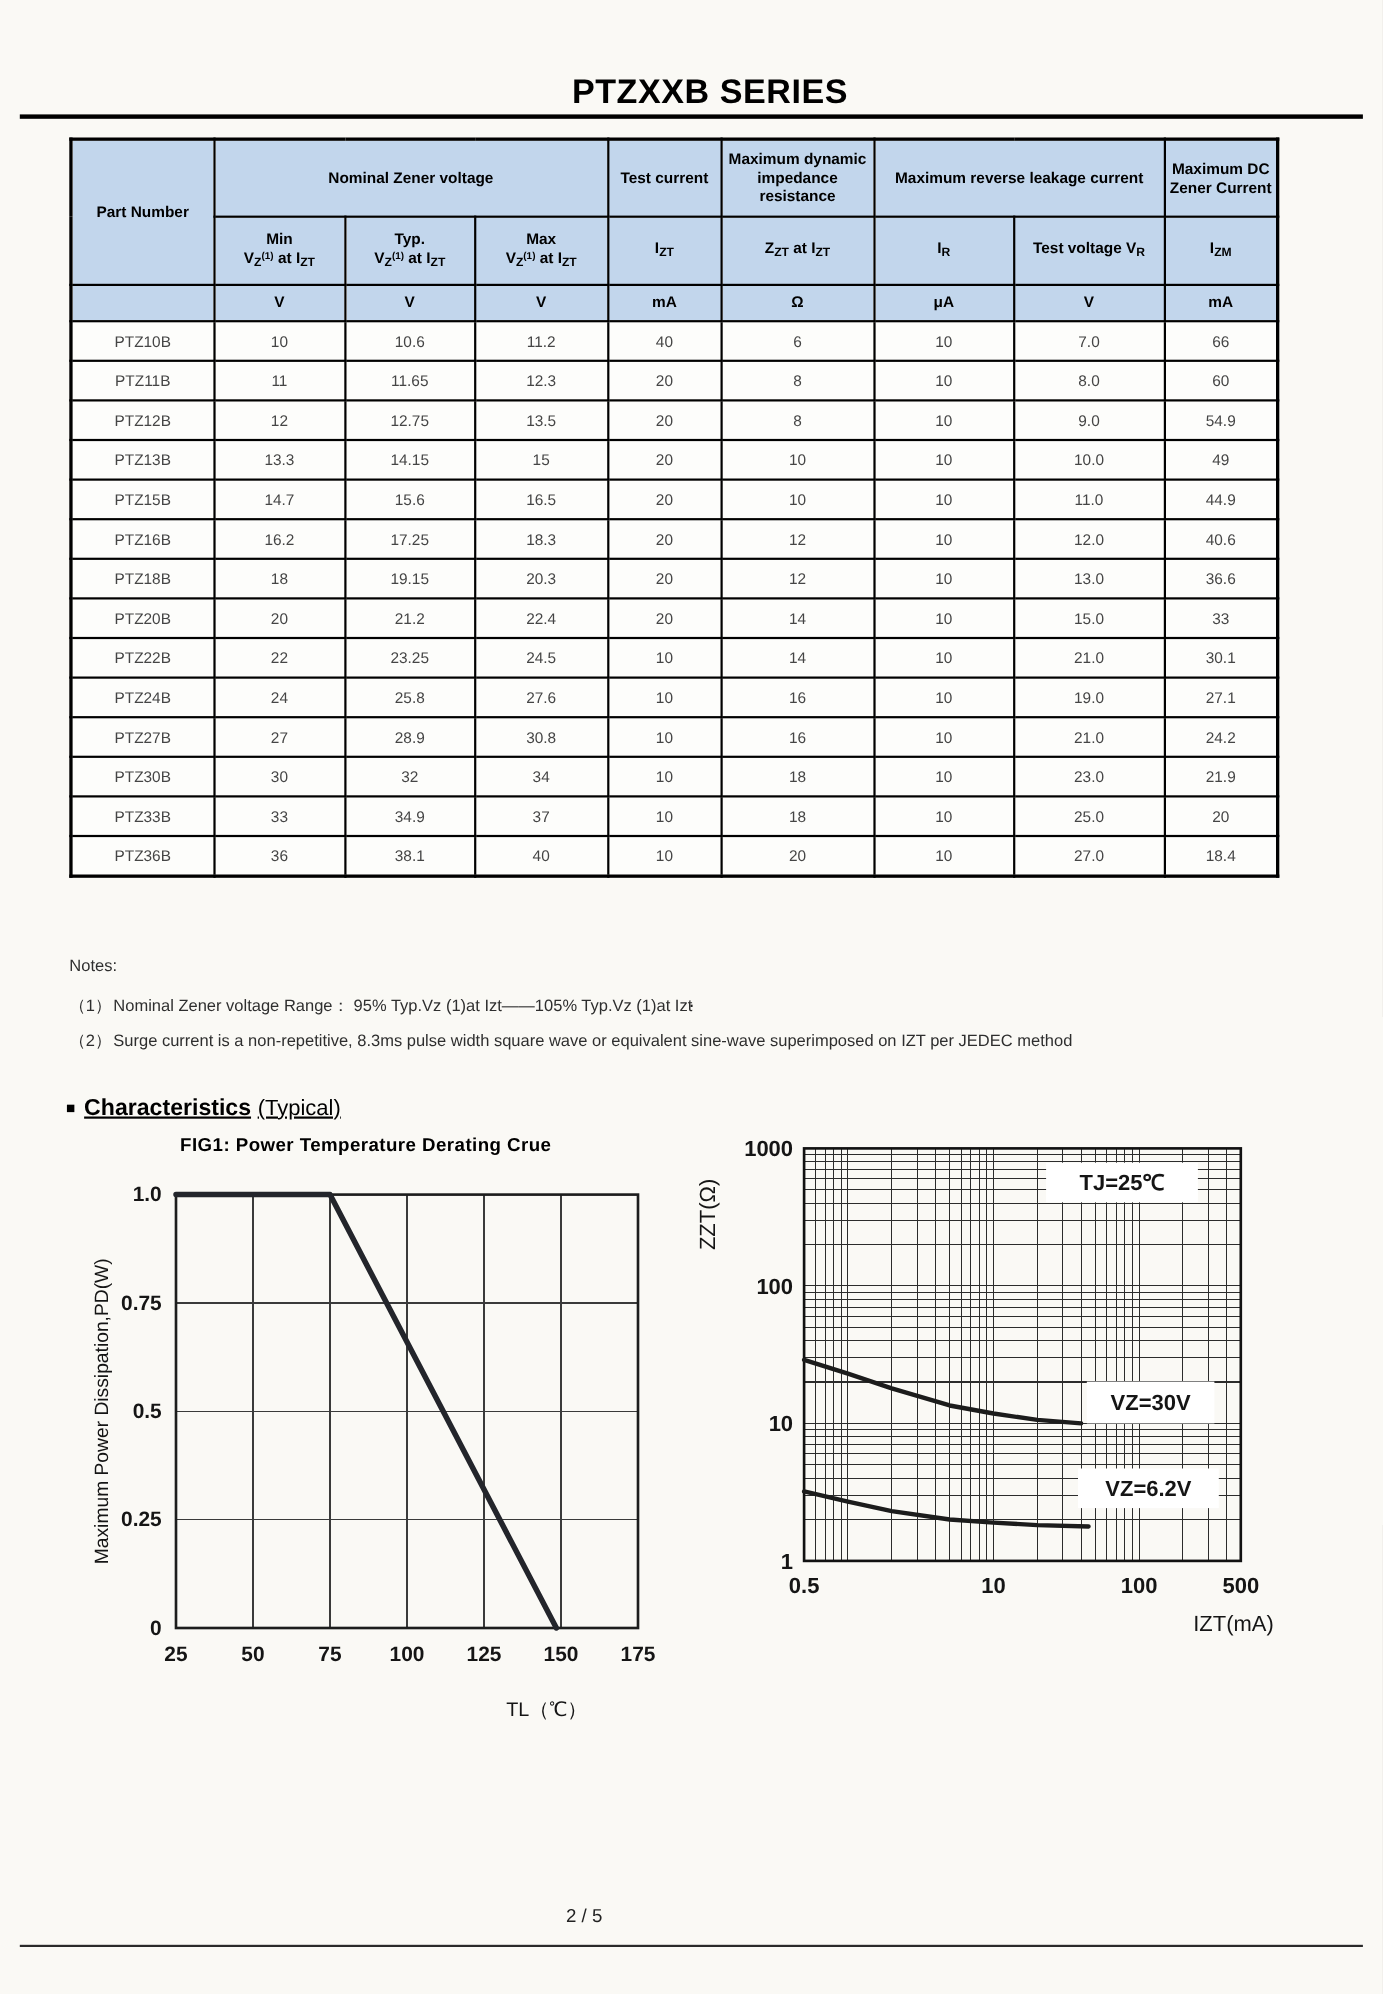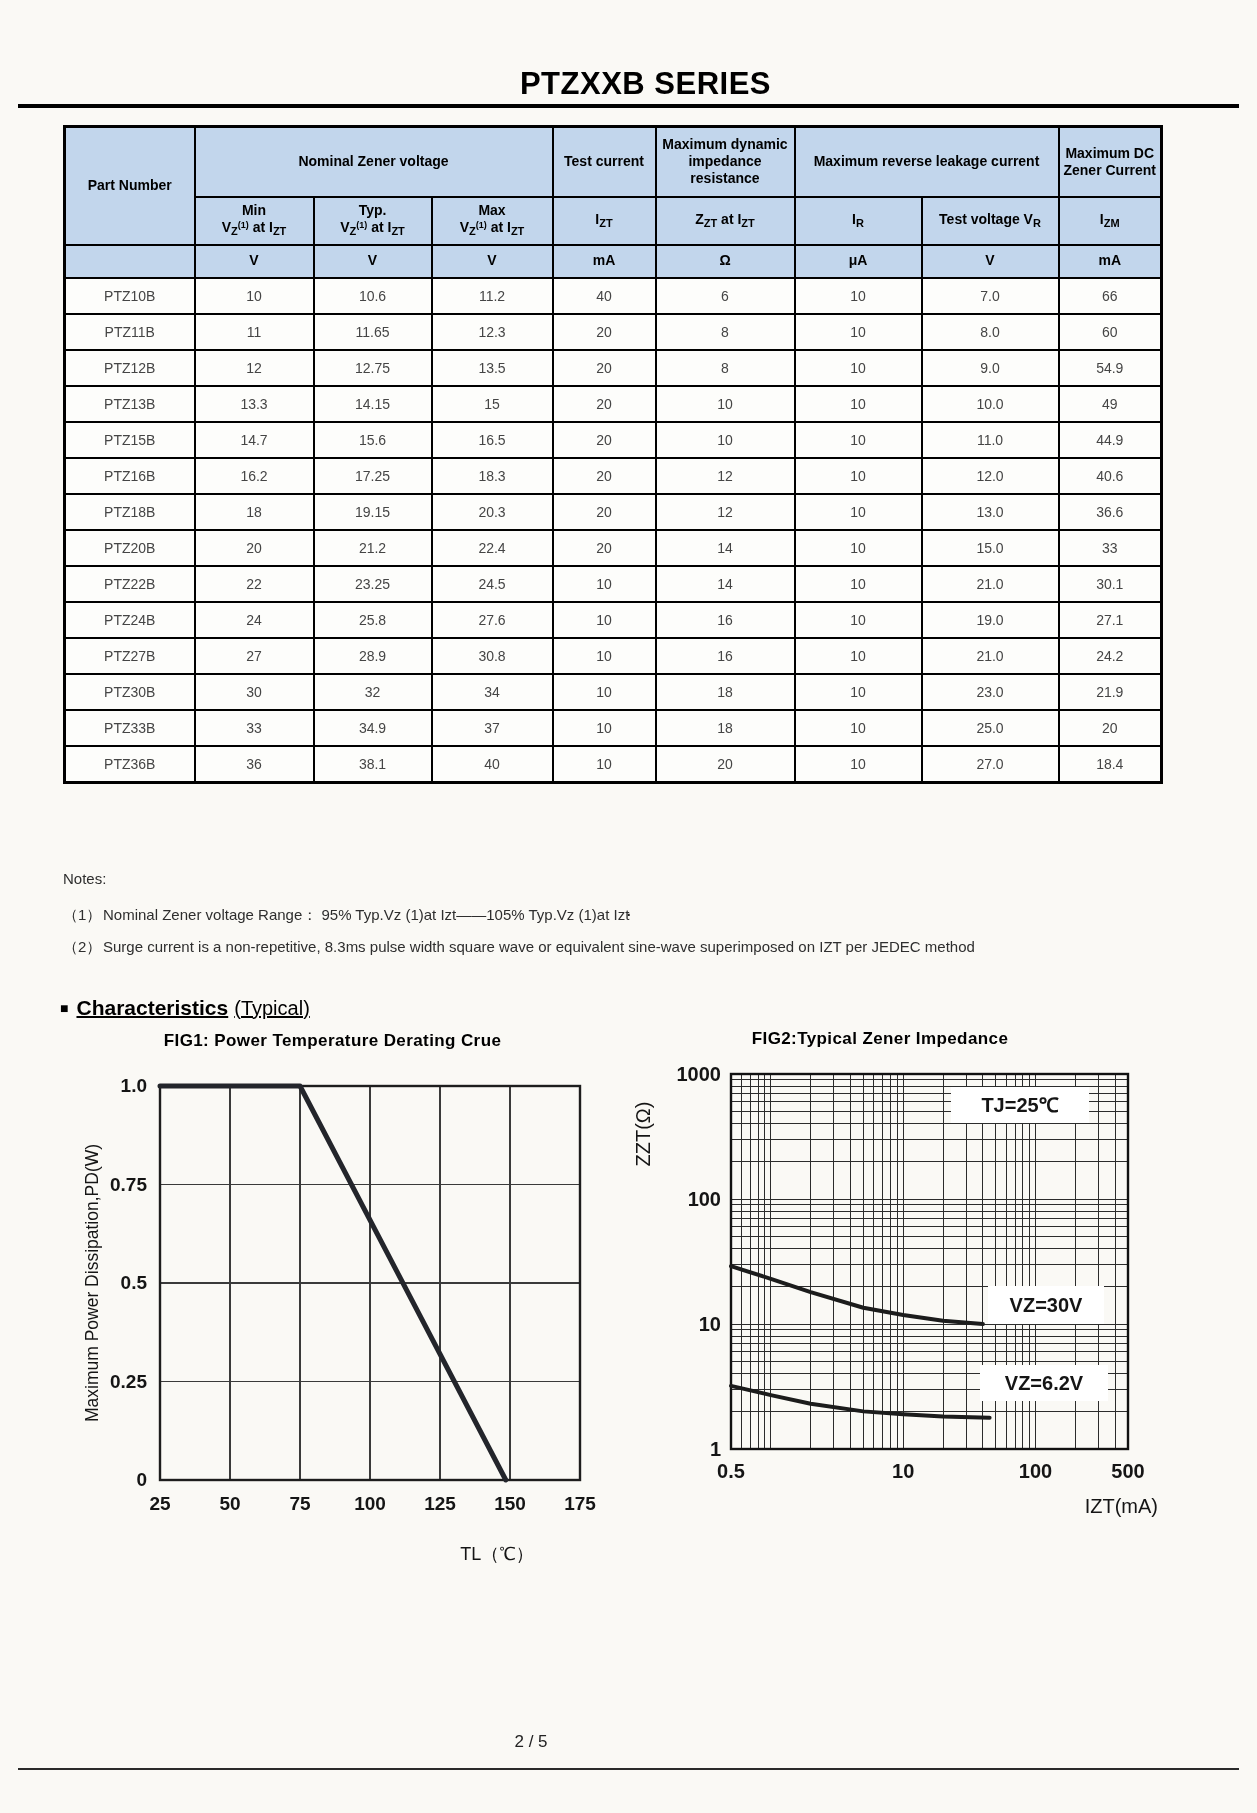--- a/index.html
+++ b/index.html
@@ -11,21 +11,21 @@
               font-size:31px;font-weight:bold;letter-spacing:.5px;color:#000;margin-left:17px;}
   .title-rule{position:absolute;top:104px;left:18px;width:1221px;height:4px;background:#000;}
 
   
   table.zt{position:absolute;left:63px;top:125px;border-collapse:collapse;table-layout:fixed;
            border:3px solid #000;}
   table.zt th,table.zt td{border:2px solid #000;text-align:center;vertical-align:middle;
            padding:1px 3px;overflow:hidden;}
   table.zt th{background:#c2d6ec;font-size:14px;font-weight:bold;color:#000;line-height:1.22;}
   table.zt td{font-size:14px;color:#454545;height:32px;background:#fdfdfb;}
-  tr.r1{height:70px;} tr.r2{height:48px;} tr.r3{height:33px;}
+  tr.r1{height:70px;} tr.r2{height:62px;} tr.r3{height:33px;}
   table.zt sub{font-size:11px;vertical-align:-3px;}
   table.zt sup{font-size:9px;vertical-align:4px;}
 
   
   .notes{position:absolute;left:63px;top:870px;font-size:15px;color:#2e2e2e;}
   .notes-label{margin-bottom:16px;}
   .note-item{display:flex;margin-top:8px;line-height:1.6;}
   .note-num{width:40px;flex:0 0 40px;}
   .note-text{width:930px;}
 
@@ -305,21 +305,20 @@
         <line x1="100" y1="28" x2="520" y2="28" stroke="#3a3a3a" stroke-width="1.4" shape-rendering="crispEdges"></line>
         <text x="87" y="34" font-size="19" text-anchor="end" fill="#151515" font-family="&quot;Liberation Sans&quot;,sans-serif" font-weight="700">1.0</text>
         <rect x="100" y="28" width="420" height="394" fill="none" stroke="#1d1d1d" stroke-width="2.4"></rect>
         <polyline points="100,28 240,28 445.8,422" fill="none" stroke="#23252b" stroke-width="5" stroke-linejoin="round" stroke-linecap="round"></polyline>
         <text x="437" y="502" font-size="18" text-anchor="middle" fill="#151515" font-family="&quot;Liberation Sans&quot;,sans-serif" font-weight="400">TL（℃）</text>
         <text x="0" y="0" font-size="17.5" text-anchor="middle" fill="#151515" font-family="&quot;Liberation Sans&quot;,sans-serif" font-weight="400" transform="translate(38,225) rotate(-90)">Maximum  Power Dissipation,PD(W)</text>
       </svg>
   </div>
 
   <div class="fig" id="fig2">
-    <div class="fig-title">FIG2:Typical Zener Impedance</div>
     <svg width="560" height="470" viewBox="0 0 560 470">
         <line x1="141.47831822696904" y1="18" x2="141.47831822696904" y2="393" stroke="#2c2c2c" stroke-width="1" shape-rendering="crispEdges"></line>
         <line x1="150.3376100547535" y1="18" x2="150.3376100547535" y2="393" stroke="#2c2c2c" stroke-width="1" shape-rendering="crispEdges"></line>
         <line x1="158.01187770480072" y1="18" x2="158.01187770480072" y2="393" stroke="#2c2c2c" stroke-width="1" shape-rendering="crispEdges"></line>
         <line x1="164.78106150867083" y1="18" x2="164.78106150867083" y2="393" stroke="#2c2c2c" stroke-width="1" shape-rendering="crispEdges"></line>
         <line x1="170.8363027595335" y1="18" x2="170.8363027595335" y2="393" stroke="#2c2c2c" stroke-width="1" shape-rendering="crispEdges"></line>
         <line x1="210.67260551906702" y1="18" x2="210.67260551906702" y2="393" stroke="#2c2c2c" stroke-width="1" shape-rendering="crispEdges"></line>
         <line x1="233.97534880076884" y1="18" x2="233.97534880076884" y2="393" stroke="#2c2c2c" stroke-width="1" shape-rendering="crispEdges"></line>
         <line x1="250.50890827860053" y1="18" x2="250.50890827860053" y2="393" stroke="#2c2c2c" stroke-width="1" shape-rendering="crispEdges"></line>
         <line x1="263.33333333333337" y1="18" x2="263.33333333333337" y2="393" stroke="#2c2c2c" stroke-width="1" shape-rendering="crispEdges"></line>

